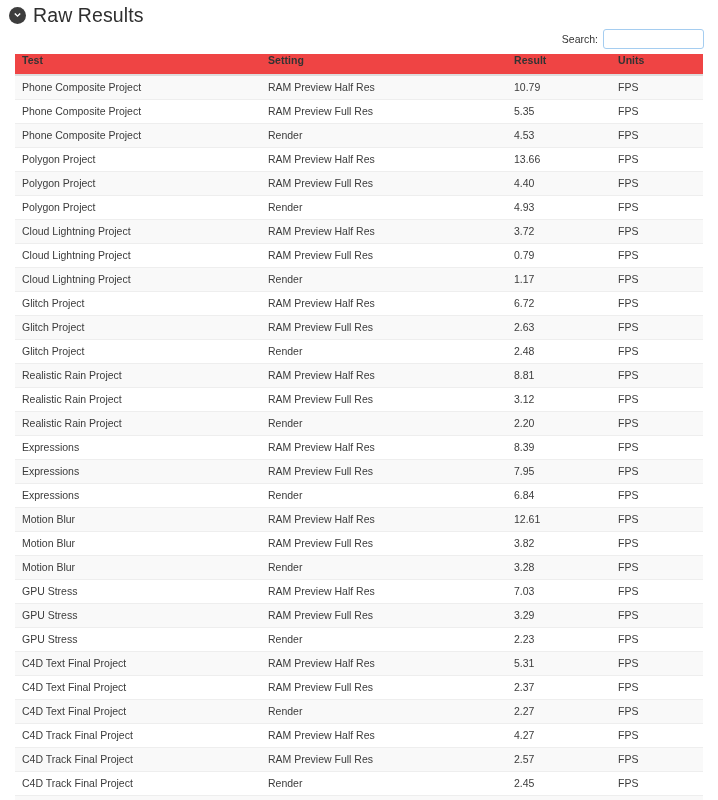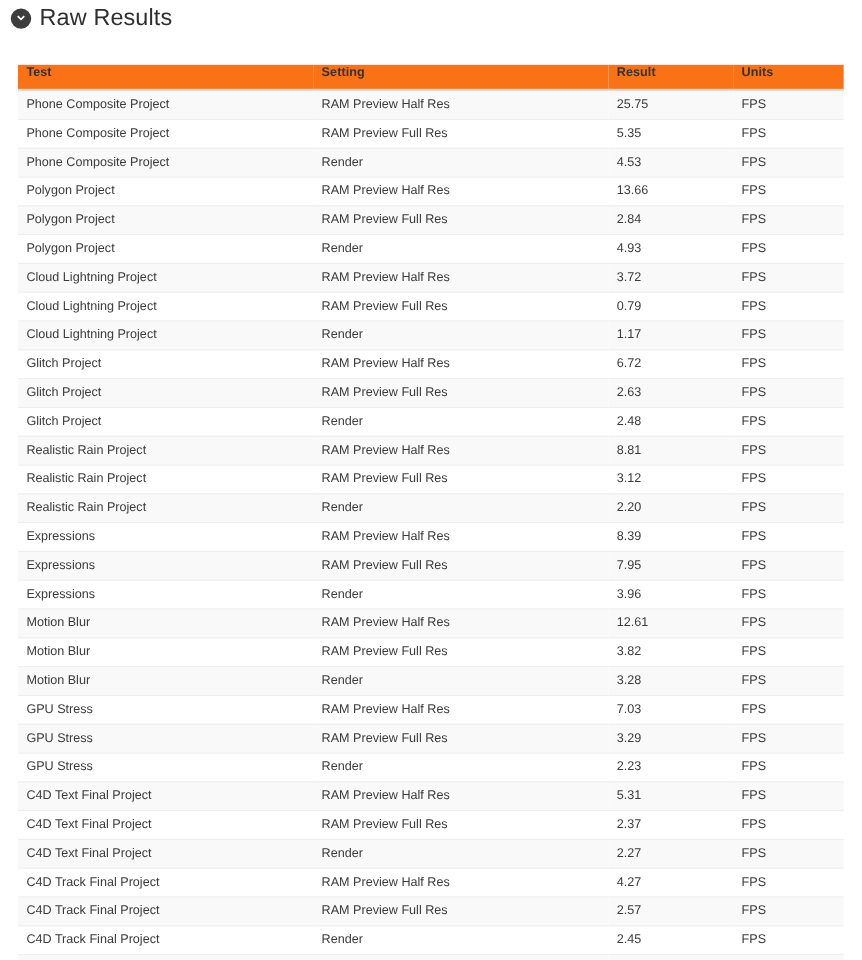--- a/index.html
+++ b/index.html
@@ -97,21 +97,21 @@
     table-layout: fixed;
     font-size: 10.5px;
   }
   table.results thead th {
     text-align: left;
     font-weight: bold;
     font-size: 10.5px;
     color: #333333;
     padding: 0 0 8px 7px;
     border-bottom: 2px solid #dddddd;
-    background: #f97316;
+    background: #ef4444;
     letter-spacing: 0.05px;
     white-space: nowrap;
   }
   table.results tbody td {
     padding: 6px 0 6px 7px;
     border-top: 1px solid #eeeeee;
     color: #3b3b3b;
     font-size: 10.5px;
     line-height: 11px;
     white-space: nowrap;
@@ -140,20 +140,24 @@
 
   <div class="section-header">
     <span class="toggle-icon">
       <svg width="9" height="9" viewBox="0 0 10 10" aria-hidden="true">
         <path d="M1.4 3.2 L5 6.8 L8.6 3.2 L7.4 2.2 L5 4.6 L2.6 2.2 Z" fill="#ffffff"></path>
       </svg>
     </span>
     <span class="section-title">Raw Results</span>
   </div>
 
+  <div class="search-row">
+    <span class="search-label">Search:</span>
+    <input class="search-input" type="text" placeholder="" style="">
+  </div>
 
   <div class="table-wrap">
     <table class="results">
       <colgroup>
         <col class="c-test">
           <col class="c-setting">
           <col class="c-result">
           <col class="c-units">
       </colgroup>
       <thead>
@@ -161,21 +165,21 @@
           <th>Test</th>
           <th>Setting</th>
           <th>Result</th>
           <th>Units</th>
         </tr>
       </thead>
       <tbody id="results-body">
           <tr>
             <td>Phone Composite Project</td>
             <td>RAM Preview Half Res</td>
-            <td>25.75</td>
+            <td>10.79</td>
             <td>FPS</td>
           </tr>
           <tr>
             <td>Phone Composite Project</td>
             <td>RAM Preview Full Res</td>
             <td>5.35</td>
             <td>FPS</td>
           </tr>
           <tr>
             <td>Phone Composite Project</td>
@@ -185,21 +189,21 @@
           </tr>
           <tr>
             <td>Polygon Project</td>
             <td>RAM Preview Half Res</td>
             <td>13.66</td>
             <td>FPS</td>
           </tr>
           <tr>
             <td>Polygon Project</td>
             <td>RAM Preview Full Res</td>
-            <td>2.84</td>
+            <td>4.40</td>
             <td>FPS</td>
           </tr>
           <tr>
             <td>Polygon Project</td>
             <td>Render</td>
             <td>4.93</td>
             <td>FPS</td>
           </tr>
           <tr>
             <td>Cloud Lightning Project</td>
@@ -263,21 +267,21 @@
           </tr>
           <tr>
             <td>Expressions</td>
             <td>RAM Preview Full Res</td>
             <td>7.95</td>
             <td>FPS</td>
           </tr>
           <tr>
             <td>Expressions</td>
             <td>Render</td>
-            <td>3.96</td>
+            <td>6.84</td>
             <td>FPS</td>
           </tr>
           <tr>
             <td>Motion Blur</td>
             <td>RAM Preview Half Res</td>
             <td>12.61</td>
             <td>FPS</td>
           </tr>
           <tr>
             <td>Motion Blur</td>

